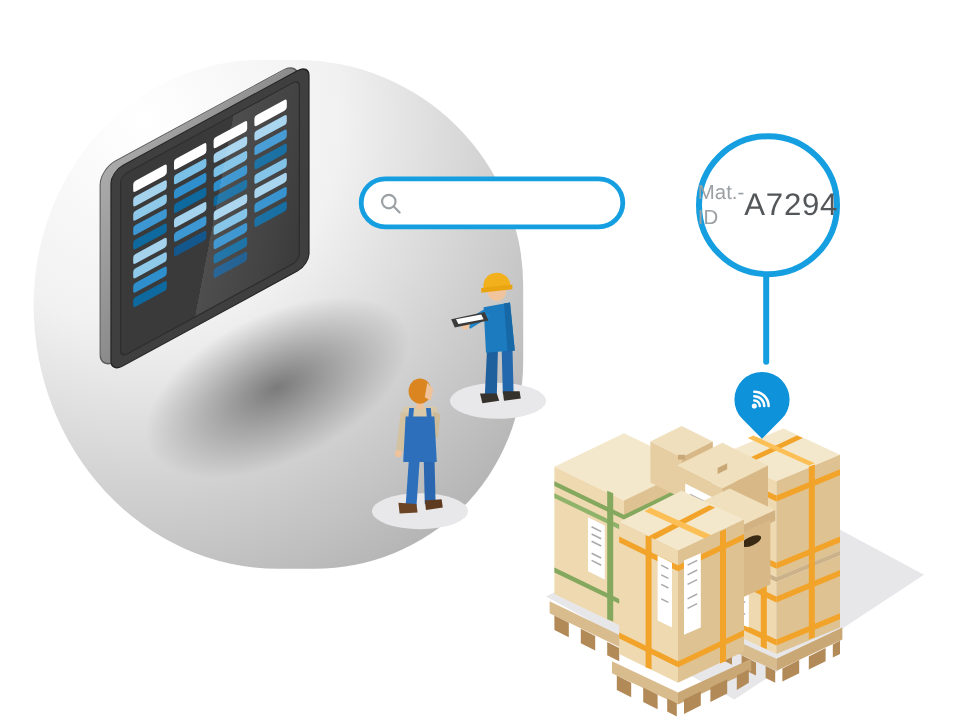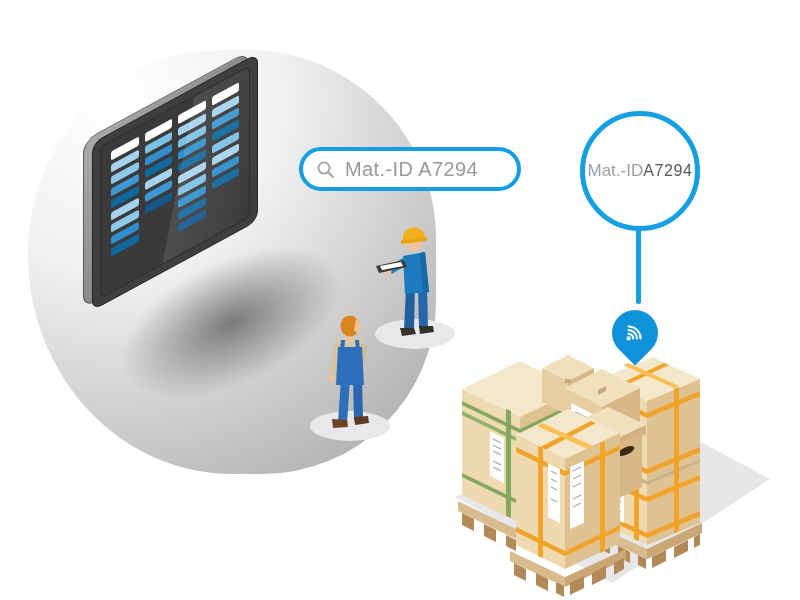--- a/index.html
+++ b/index.html
@@ -65,21 +65,21 @@
   .search-text{font-size:20px;color:#97999d;letter-spacing:.4px;white-space:nowrap;}
 
   
   .bubble{
     position:absolute;left:580px;top:111px;width:120px;height:120px;
     background:#fff;border:5px solid var(--accent);border-radius:50%;
     box-sizing:border-box;display:flex;
     align-items:center;justify-content:center;z-index:6;
   }
   .bubble-label{font-size:17px;color:#9ba0a4;line-height:1.25;}
-  .bubble-value{font-size:16px;color:#54575a;letter-spacing:.6px;line-height:1.2;}
+  .bubble-value{font-size:26px;color:#54575a;letter-spacing:.6px;line-height:1.2;}
   .connector{
     position:absolute;left:636px;top:228px;width:5px;height:76px;
     background:var(--accent);border-radius:3px;z-index:6;
   }
   .pin{position:absolute;left:612px;top:310px;width:46px;height:56px;z-index:7;}
   .pin-body{
     position:absolute;left:0;top:0;width:46px;height:46px;
     background:var(--pin);border-radius:50% 50% 50% 0;
     transform:rotate(-45deg);
   }
@@ -351,21 +351,20 @@
         <polygon points="164,208 174,203 174,214 164,220"></polygon>
       </g>
     </g>
   </svg>
 
   <div class="search-pill">
     <svg width="19" height="19" viewBox="0 0 19 19">
       <circle cx="8" cy="8" r="5.6" fill="none" stroke="#9aa0a4" stroke-width="1.8"></circle>
       <line x1="12.3" y1="12.3" x2="17" y2="17" stroke="#9aa0a4" stroke-width="1.8" stroke-linecap="round"></line>
     </svg>
-    <span class="search-text">Mat.-ID A7294</span>
   </div>
 
   <div class="bubble">
     <span class="bubble-label">Mat.-ID</span>
     <span class="bubble-value">A7294</span>
   </div>
   <div class="connector"></div>
 
   <div class="pin">
     <div class="pin-body"></div>

